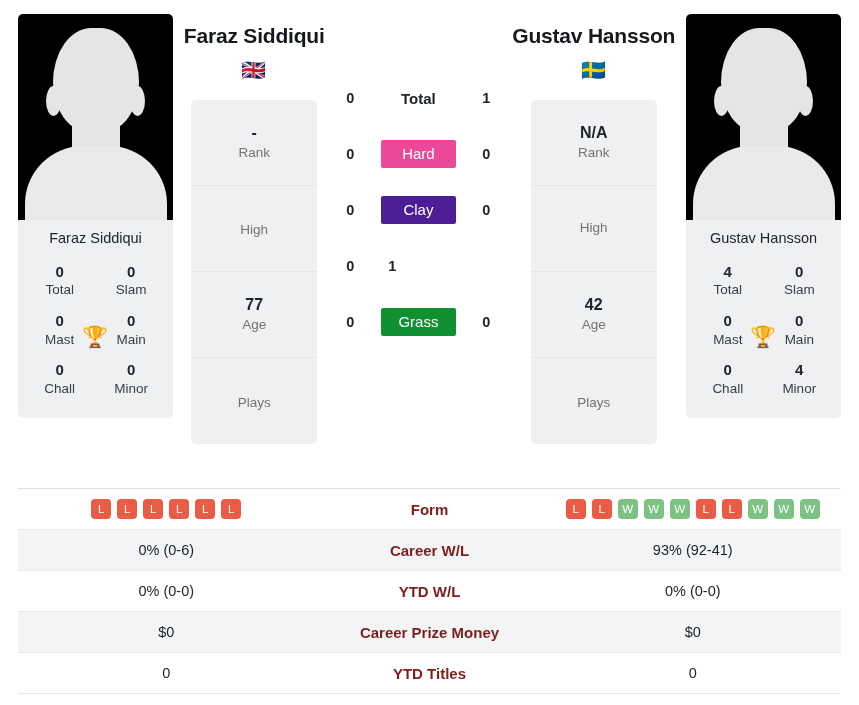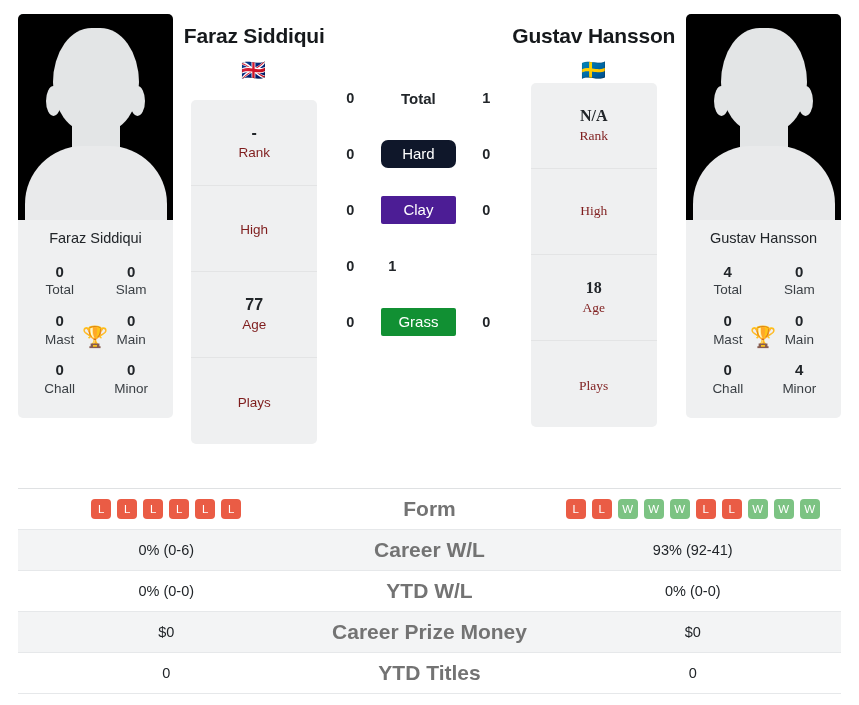--- a/index.html
+++ b/index.html
@@ -141,41 +141,41 @@
     margin-top: 11px;
     font-family: "DejaVu Sans", sans-serif;
   }
 
   .rank-card {
     width: 126px;
     background: #eff0f1;
     border-radius: 5px;
     margin-top: 20px;
   }
-  .rank-card.right-card { margin-top: 3px; font-family: Liberation Serif, serif; }
+  .rank-card.right-card { margin-top: 20px; }
   .rank-cell {
     text-align: center;
     padding: 20px 4px 20px 4px;
     border-bottom: 1px solid #e3e4e5;
     min-height: 86px;
     display: flex;
     flex-direction: column;
     justify-content: center;
   }
   .rank-cell:last-child { border-bottom: none; }
   .rank-cell .val {
     font-size: 16px;
     font-weight: bold;
     color: #212529;
     line-height: 1.3;
     min-height: 4px;
   }
   .rank-cell .lbl {
     font-size: 13.5px;
-    color: #7f1d1d;
+    color: #737373;
     line-height: 1.35;
   }
 
   
   .surface-col {
     flex: 0 0 178px;
     width: 178px;
     padding-top: 56px;
   }
   .surface-row {
@@ -228,23 +228,23 @@
   .stat-row.shaded { background: #f3f4f5; }
   .stat-row .side {
     flex: 1 1 0;
     text-align: center;
     font-size: 14.5px;
     color: #212529;
   }
   .stat-row .mid-label {
     flex: 0 0 230px;
     text-align: center;
-    font-size: 21px;
-    font-weight: bold;
-    color: #737373;
+    font-size: 15px;
+    font-weight: bold;
+    color: #7f1d1d;
   }
   .form-cell { display: flex; justify-content: center; gap: 6px; }
   .form-badge {
     width: 20px;
     height: 20px;
     border-radius: 4px;
     color: #ffffff;
     font-size: 11.5px;
     line-height: 20px;
     text-align: center;
@@ -324,21 +324,21 @@
       <div class="surface-row">
         <div class="num">0</div>
         <div class="mid">
           <span class="badge-total">Total</span>
         </div>
         <div class="num">1</div>
       </div>
       <div class="surface-row">
         <div class="num">0</div>
         <div class="mid">
-          <span class="badge-surface" style="background: #0f172a; border-radius: 7px;">Hard</span>
+          <span class="badge-surface" style="background: #ec4899;">Hard</span>
         </div>
         <div class="num">0</div>
       </div>
       <div class="surface-row">
         <div class="num">0</div>
         <div class="mid">
           <span class="badge-surface" style="background: #4c1d95;">Clay</span>
         </div>
         <div class="num">0</div>
       </div>
@@ -360,21 +360,21 @@
       <div class="flag">🇸🇪</div>
       <div class="rank-card right-card">
         <div class="rank-cell">
           <div class="val">N/A</div>
           <div class="lbl">Rank</div>
         </div>
         <div class="rank-cell">
           <div class="lbl">High</div>
         </div>
         <div class="rank-cell">
-          <div class="val">18</div>
+          <div class="val">42</div>
           <div class="lbl">Age</div>
         </div>
         <div class="rank-cell">
           <div class="val"></div>
           <div class="lbl">Plays</div>
         </div>
       </div>
     </div>
 
     <div class="player-col">

